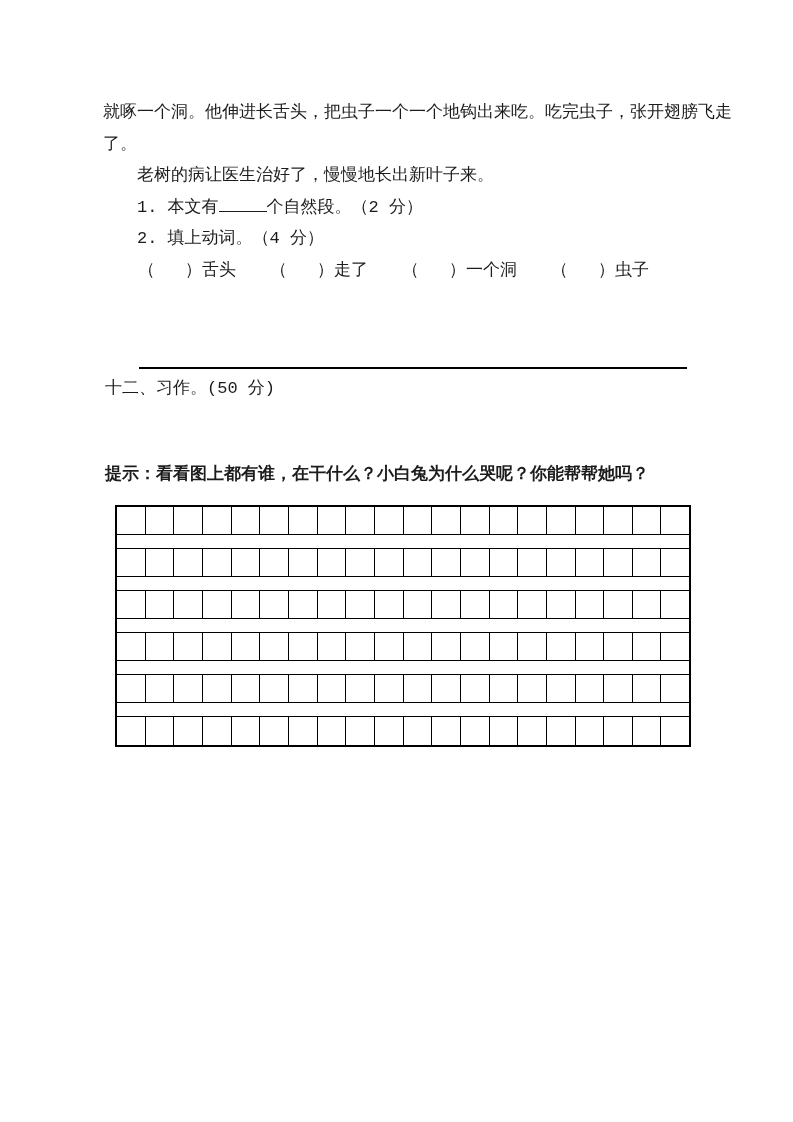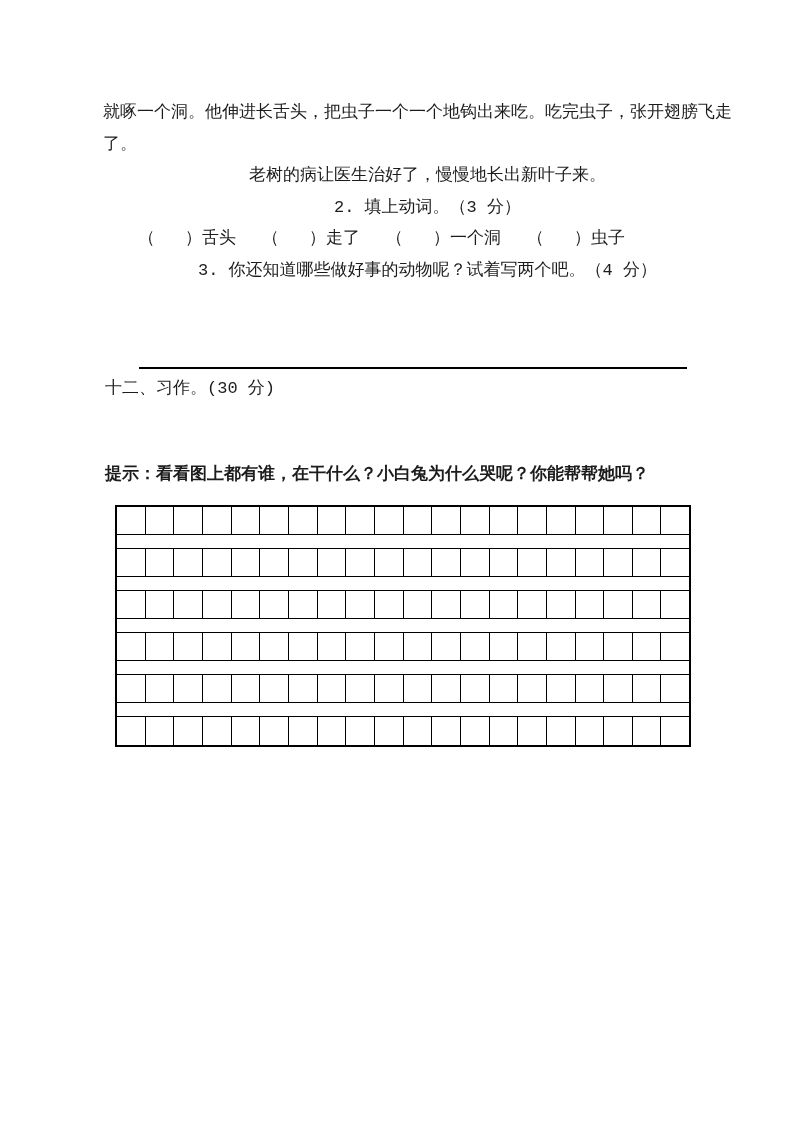--- a/index.html
+++ b/index.html
@@ -18,32 +18,32 @@
     left: 103px;
     top: 97px;
     width: 615px;
     font-size: 17px;
   }
   .line {
     height: 31.5px;
     line-height: 31.5px;
     white-space: nowrap;
   }
-  .indent { padding-left: 34px; text-align: center; }
+  .indent { padding-left: 34px; }
   .verb-line { padding-left: 35px; }
   .blank-underline {
     display: inline-block;
     width: 48px;
     height: 1em;
     border-bottom: 1.2px solid #1c1c1c;
     vertical-align: baseline;
   }
   .paren-gap { display: inline-block; width: 30px; }
   .verb-group { display: inline-block; }
-  .verb-group + .verb-group { margin-left: 26px; }
+  .verb-group + .verb-group { margin-left: 34px; }
   .section-rule {
     position: absolute;
     left: 139px;
     top: 367px;
     width: 548px;
     height: 2px;
     background: #000000;
   }
   .section-title {
     position: absolute;
@@ -93,31 +93,31 @@
 </head>
 <body>
 
 <div class="page">
 
   <div class="doc-text">
     <div class="line">就啄一个洞。他伸进长舌头，把虫子一个一个地钩出来吃。吃完虫子，张开翅膀飞走</div>
     <div class="line">了。</div>
     <div class="line indent">老树的病让医生治好了，慢慢地长出新叶子来。</div>
 
-
-    <div class="line indent">2. 填上动词。（3 分）</div>
+    <div class="line indent"><span>1. 本文有</span><span class="blank-underline"></span><span>个自然段。（2 分）</span></div>
+
+    <div class="line indent">2. 填上动词。（4 分）</div>
 
     <div class="line verb-line"><span class="verb-group"><span>（</span><span class="paren-gap"></span><span>）</span><span>舌头</span></span><span class="verb-group"><span>（</span><span class="paren-gap"></span><span>）</span><span>走了</span></span><span class="verb-group"><span>（</span><span class="paren-gap"></span><span>）</span><span>一个洞</span></span><span class="verb-group"><span>（</span><span class="paren-gap"></span><span>）</span><span>虫子</span></span></div>
 
-    <div class="line indent">3. 你还知道哪些做好事的动物呢？试着写两个吧。（4 分）</div>
   </div>
 
   <div class="section-rule"></div>
 
-  <div class="section-title">十二、习作。(30 分)</div>
+  <div class="section-title">十二、习作。(50 分)</div>
 
   <div class="hint-line">提示：看看图上都有谁，在干什么？小白兔为什么哭呢？你能帮帮她吗？</div>
 
   <div class="writing-grid">
       <div class="cell-row">
         <div class="cell"></div>
         <div class="cell"></div>
         <div class="cell"></div>
         <div class="cell"></div>
         <div class="cell"></div>

